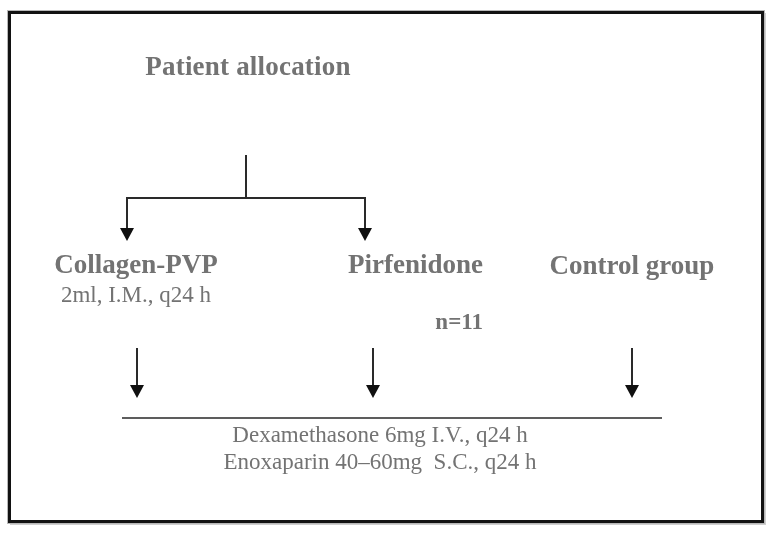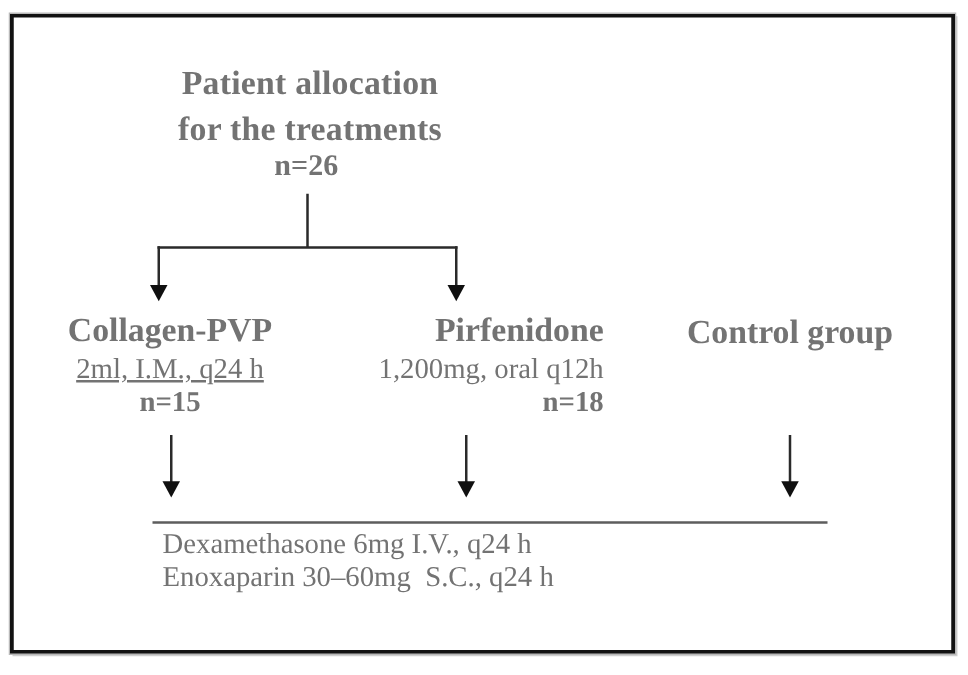--- a/index.html
+++ b/index.html
@@ -43,58 +43,54 @@
   }
   .grp-name { font-size: 27px; font-weight: bold; line-height: 30px; }
   .grp-dose { font-size: 23px; line-height: 27px; }
   .grp-n    { font-size: 23px; font-weight: bold; line-height: 26px; }
   .col1 { left: 26px;  width: 220px; }
   .col2 { left: 263px; width: 220px; text-align: right; }
   .col3 { left: 522px; width: 220px; text-align: center; }
   .bottom-line {
     left: 130px; width: 500px;
     font-size: 23px; line-height: 27px;
-    white-space: pre; 
+    white-space: pre; text-align: center;
   }
 </style>
 </head>
 <body>
 
 <div class="page">
 
   <div class="frame"></div>
 
   <div class="abs title center">
     <div>Patient allocation</div>
-    <div>for the treatments</div>
   </div>
-  <div class="abs total-n center">n=26</div>
 
   <div class="vline" style="left:245px; top:155px; height:43px;"></div>
   <div class="hline" style="left:126px; top:197px; width:240px;"></div>
   <div class="vline" style="left:126px; top:197px; height:32px;"></div>
   <div class="ahead" style="left:120px; top:228px;"></div>
   <div class="vline" style="left:364px; top:197px; height:32px;"></div>
   <div class="ahead" style="left:358px; top:228px;"></div>
 
   <div class="abs center col1 grp-name" style="top:249px;">Collagen-PVP</div>
-  <div class="abs center col1 grp-dose" style="top:281px;text-decoration:underline;">2ml, I.M., q24 h</div>
-  <div class="abs center col1 grp-n" style="top:309px;">n=15</div>
+  <div class="abs center col1 grp-dose" style="top:281px;">2ml, I.M., q24 h</div>
 
   <div class="abs center col2 grp-name" style="top:249px;">Pirfenidone</div>
-  <div class="abs center col2 grp-dose" style="top:281px;">1,200mg, oral q12h</div>
-  <div class="abs center col2 grp-n" style="top:309px;">n=18</div>
+  <div class="abs center col2 grp-n" style="top:309px;">n=11</div>
 
   <div class="abs center col3 grp-name" style="top:250px;">Control group</div>
 
   <div class="vline" style="left:136px; top:348px; height:38px;"></div>
   <div class="ahead" style="left:130px; top:385px;"></div>
   <div class="vline" style="left:372px; top:348px; height:38px;"></div>
   <div class="ahead" style="left:366px; top:385px;"></div>
   <div class="vline" style="left:631px; top:348px; height:38px;"></div>
   <div class="ahead" style="left:625px; top:385px;"></div>
 
   <div class="sep" style="left:122px; top:417px; width:540px;"></div>
 
   <div class="abs bottom-line" style="top:421px;">Dexamethasone 6mg I.V., q24 h</div>
-  <div class="abs bottom-line" style="top:448px;">Enoxaparin 30–60mg  S.C., q24 h</div>
+  <div class="abs bottom-line" style="top:448px;">Enoxaparin 40–60mg  S.C., q24 h</div>
 
 </div>
 
 </body></html>

